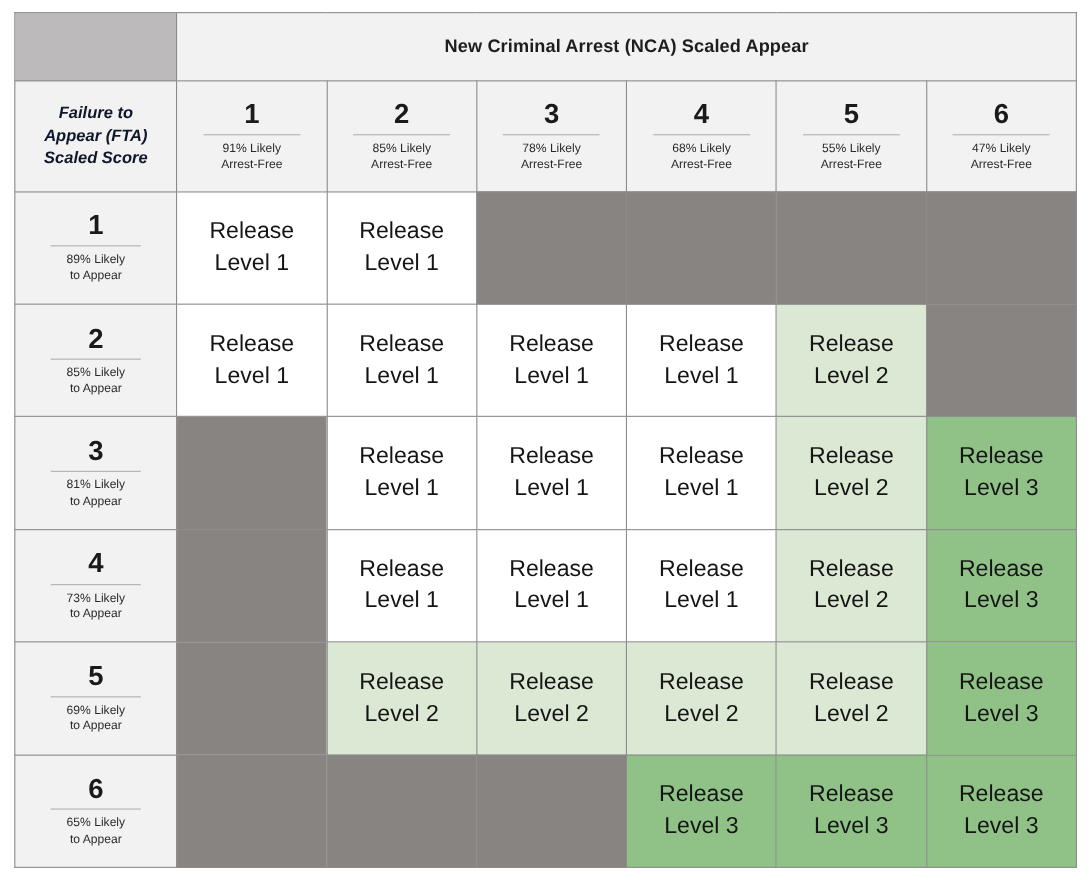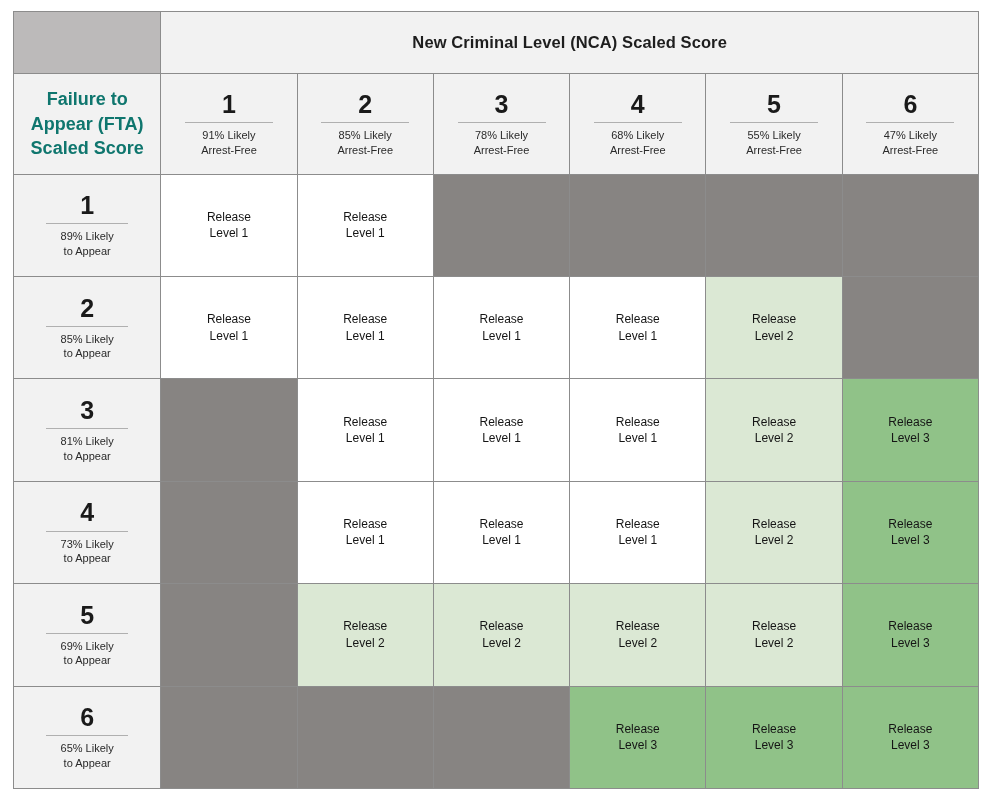--- a/index.html
+++ b/index.html
@@ -63,25 +63,26 @@
     letter-spacing: 0.1px;
     line-height: 1.2;
   }
 
   
   .fta-stub {
     background: #f2f2f2;
     height: 100px;
   }
   .fta-stub-label {
-    font-size: 18px;
+    font-size: 15px;
     font-weight: bold;
-    color: #0f766e;
+    color: #0f172a;
     line-height: 1.38;
     padding: 0 8px;
+    font-style: italic;
   }
 
   
   .nca-col-head {
     background: #f2f2f2;
     height: 100px;
   }
   .score-block {
     display: flex;
     flex-direction: column;
@@ -112,21 +113,21 @@
     background: #f2f2f2;
     height: 102px;
   }
   .fta-row-head .score-rule { width: 82px; }
 
   
   .body-cell {
     height: 102px;
   }
   .cell-text {
-    font-size: 12px;
+    font-size: 21px;
     color: #151515;
     line-height: 1.38;
   }
 
   .lvl-1      { background: #ffffff; }
   .lvl-2      { background: #dbe8d4; }
   .lvl-3      { background: #90c288; }
   .lvl-blocked{ background: #878482; }
 </style>
 </head>
@@ -140,21 +141,21 @@
         <col class="c-score">
         <col class="c-score">
       <col class="c-score">
         <col class="c-score">
         <col class="c-score">
     </colgroup>
     <tbody id="matrix-body">
         <tr>
           <td class="corner-cell"></td>
           <td class="nca-banner" colspan="6">
-            <div class="nca-banner-label">New Criminal Level (NCA) Scaled Score</div>
+            <div class="nca-banner-label">New Criminal Arrest (NCA) Scaled Appear</div>
           </td>
         </tr>
         <tr>
           <td class="fta-stub">
             <div class="fta-stub-label">Failure to<br>Appear (FTA)<br>Scaled Score</div>
           </td>
           <td class="nca-col-head">
             <div class="score-block">
               <div class="score-num">1</div>
               <div class="score-rule"></div>

